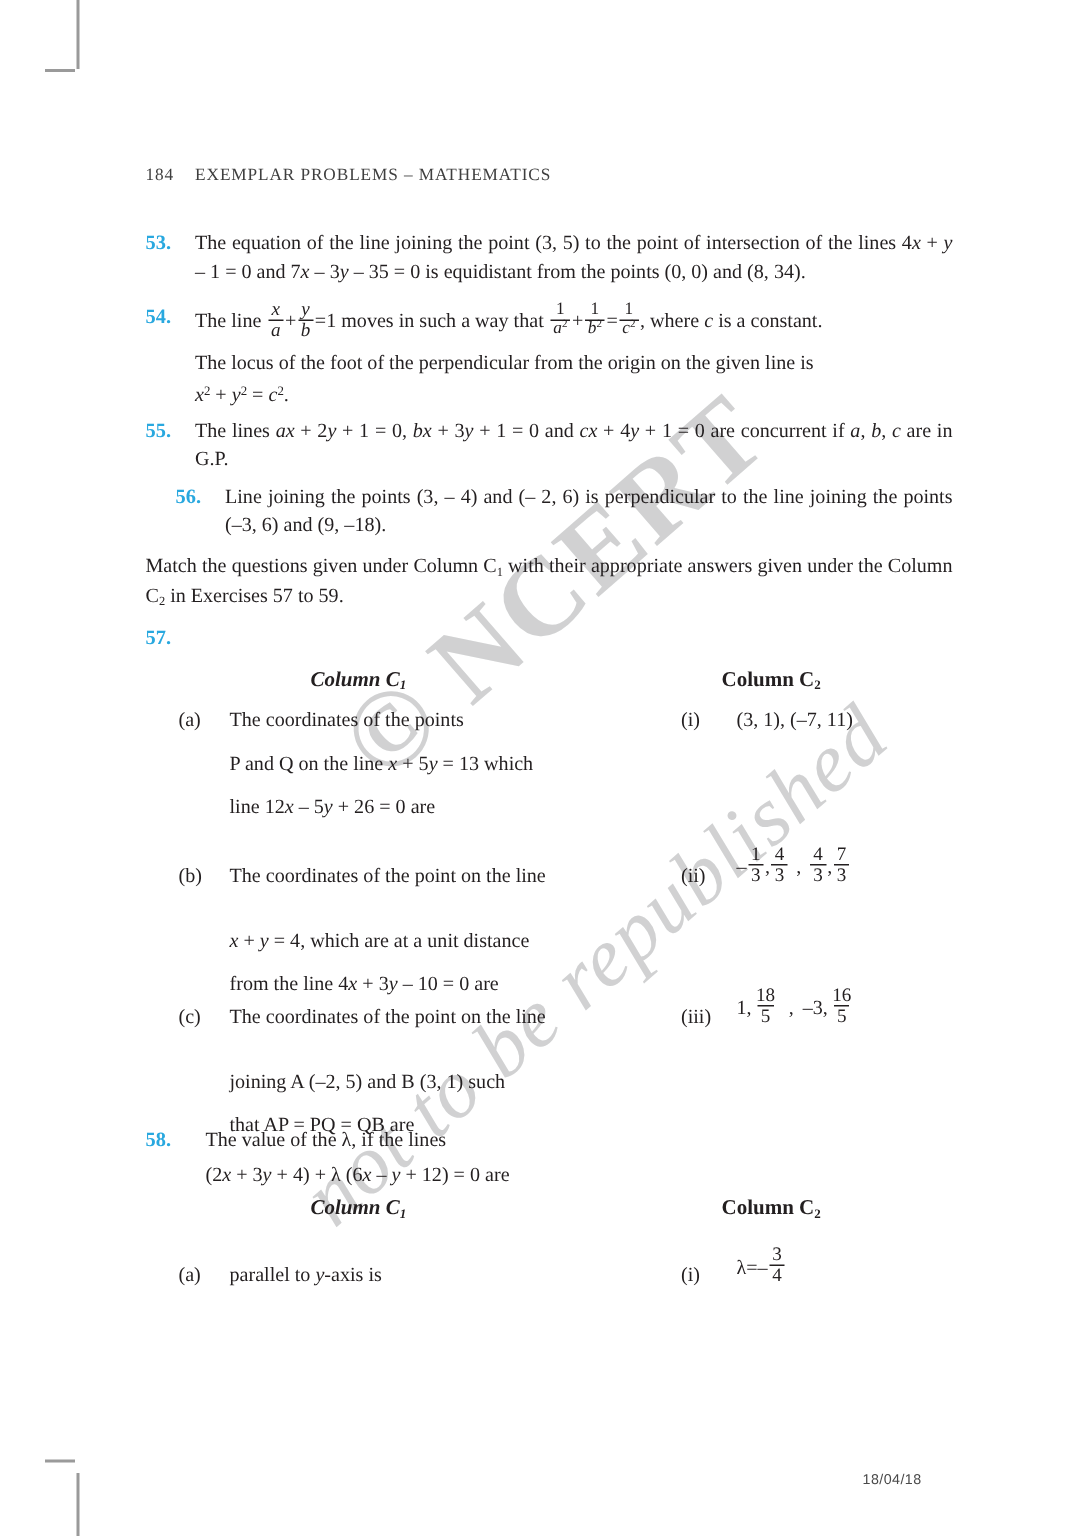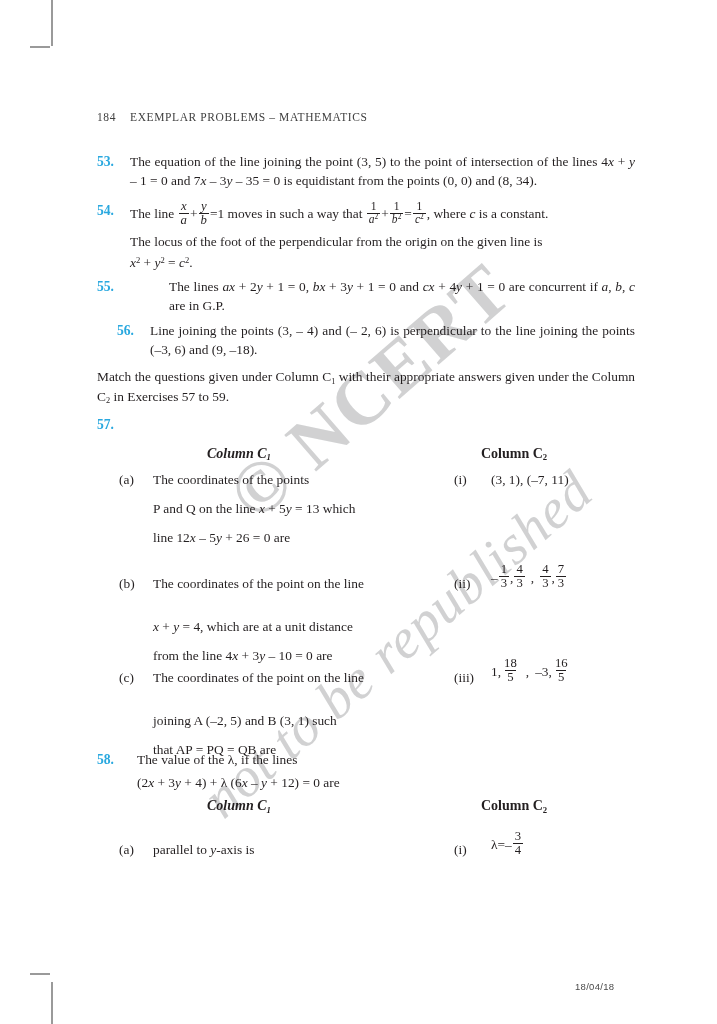--- a/index.html
+++ b/index.html
@@ -245,21 +245,21 @@
               <span class="nu">1</span>
               <span class="de"><i>c</i><sup>2</sup></span>
             </span>
           <span>, where <i>c</i> is a constant.</span>
         </div>
         <div class="para tight">The locus of the foot of the perpendicular from the origin on the given line is</div>
         <div><i>x</i><sup>2</sup> + <i>y</i><sup>2</sup> = <i>c</i><sup>2</sup>.</div>
       </div>
     </div>
 
-    <div class="item" style="margin-top:5px;gap:39px;">
+    <div class="item" style="margin-top:5px;">
       <div class="num">55.</div>
       <div class="body">The lines <i>ax</i> + 2<i>y</i> + 1 = 0, <i>bx</i> + 3<i>y</i> + 1 = 0 and <i>cx</i> + 4<i>y</i> + 1 = 0 are concurrent if <i>a</i>, <i>b</i>, <i>c</i> are in G.P.</div>
     </div>
 
     <div class="item" style="margin-top:5px;margin-left:20px;">
       <div class="num">56.</div>
       <div class="body">Line joining the points (3, – 4) and (– 2, 6) is perpendicular to the line joining the points (–3, 6) and (9, –18).</div>
     </div>
 
     <div class="para" style="margin-top:8px;">Match the questions given under Column C<sub>1</sub> with their appropriate answers given under the Column C<sub>2</sub> in Exercises 57 to 59.</div>

